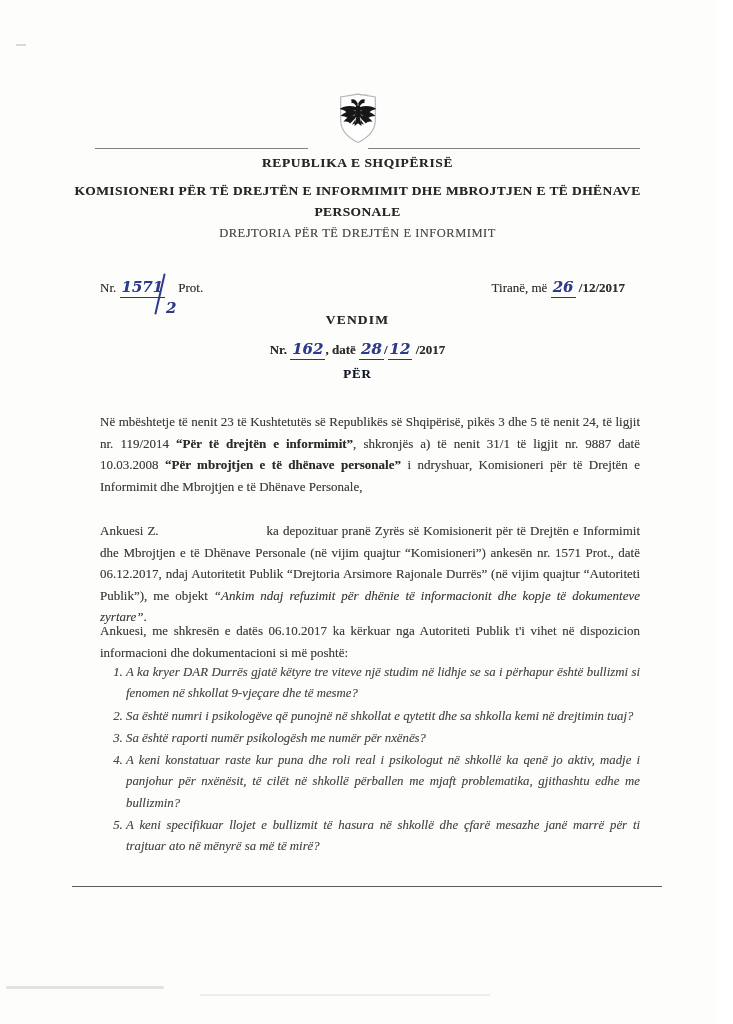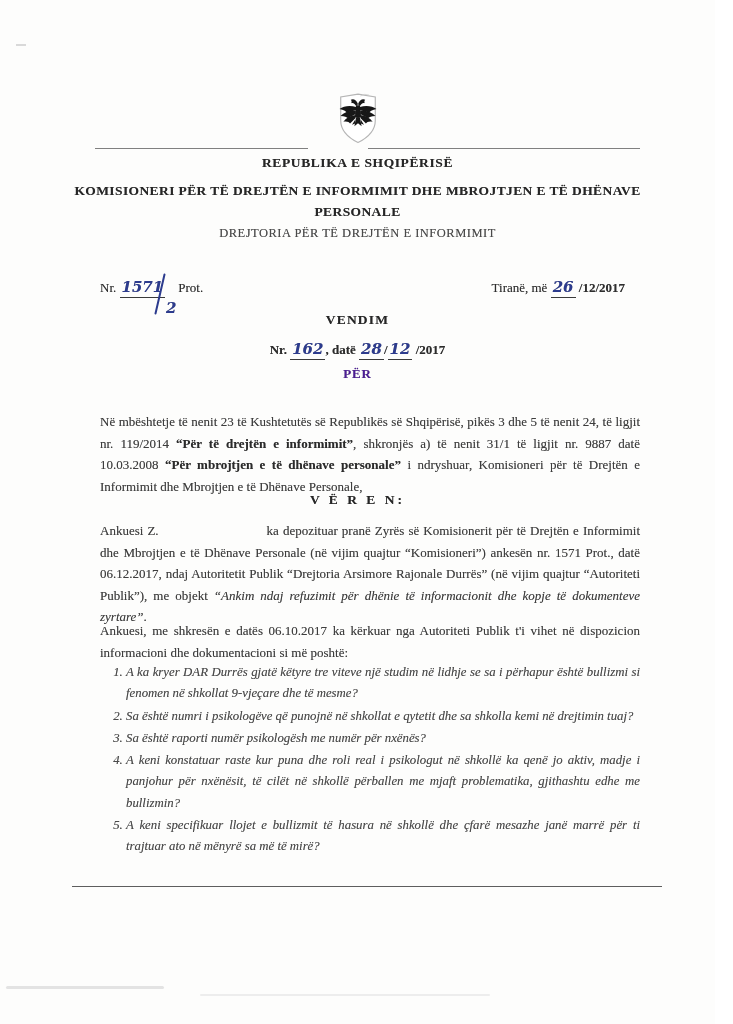--- a/index.html
+++ b/index.html
@@ -30,21 +30,21 @@
   .hand{font-family:"DejaVu Serif", serif;font-style:italic;font-weight:600;color:#2c3b8e;font-size:15px;}
   .hand.u{border-bottom:1.2px solid #3a3a3a;padding:0 2px 1px 2px;}
   .slash-gap{display:inline-block;width:13px;}
   .hand-slash{position:absolute;left:59px;top:-5px;width:2px;height:42px;background:#2c3b8e;transform:rotate(13deg);border-radius:2px;}
   .prot-sub{position:absolute;left:66px;top:21px;}
   .date-right{color:#2e2e2e;}
 
   
   .vendim{top:312px;font-weight:bold;font-size:13.5px;letter-spacing:1.2px;color:#262626;}
   .nr-line{top:340px;font-weight:bold;font-size:13px;color:#2b2b2b;}
-  .per{top:366px;font-weight:bold;font-size:13px;letter-spacing:.8px;color:#4c1d95;}
+  .per{top:366px;font-weight:bold;font-size:13px;letter-spacing:.8px;color:#0f172a;}
   .subject{top:389px;font-weight:bold;font-size:13.5px;letter-spacing:.5px;color:#262626;}
 
   
   .para{left:100px;width:540px;font-size:13px;line-height:21.5px;text-align:justify;}
   .para b{color:#2b2b2b;}
   .para1{top:411px;}
   .veren{top:492px;font-weight:bold;font-size:13.5px;letter-spacing:3px;color:#262626;}
   .para2{top:520px;}
   .para3{top:620px;}
   .name-gap{display:inline-block;width:108px;}
@@ -120,21 +120,20 @@
     <span class="hand u">162</span><span>, datë</span>
     <span class="hand u">28</span><span>/</span><span class="hand u">12</span>
     <span>/2017</span>
   </div>
   <div class="abs center per">PËR</div>
 
   <div class="abs para para1">
     <span>Në mbështetje të nenit 23 të Kushtetutës së Republikës së Shqipërisë, pikës 3 dhe 5 të nenit 24, të ligjit nr. 119/2014 </span><b>“Për të drejtën e informimit”</b><span>, shkronjës a) të nenit 31/1 të ligjit nr. 9887 datë 10.03.2008 </span><b>“Për mbrojtjen e të dhënave personale”</b><span> i ndryshuar, Komisioneri për të Drejtën e Informimit dhe Mbrojtjen e të Dhënave Personale,</span>
   </div>
 
-  <div class="abs center veren">V Ë R E N:</div>
 
   <div class="abs para para2">
     <span>Ankuesi Z.</span><span class="name-gap"></span><span>ka depozituar pranë Zyrës së Komisionerit për të Drejtën e Informimit dhe Mbrojtjen e të Dhënave Personale (në vijim quajtur “Komisioneri”) ankesën nr. 1571 Prot., datë 06.12.2017, ndaj Autoritetit Publik “Drejtoria Arsimore Rajonale Durrës” (në vijim quajtur “Autoriteti Publik”), me objekt </span><span class="obj-italic">“Ankim ndaj refuzimit për dhënie të informacionit dhe kopje të dokumenteve zyrtare”</span><span>.</span>
   </div>
 
   <div class="abs para para3">Ankuesi, me shkresën e datës 06.10.2017 ka kërkuar nga Autoriteti Publik t'i vihet në dispozicion informacioni dhe dokumentacioni si më poshtë:</div>
 
   <div class="abs qlist">
     <ol>
       <li>A ka kryer DAR Durrës gjatë këtyre tre viteve një studim në lidhje se sa i përhapur është bullizmi si fenomen në shkollat 9-vjeçare dhe të mesme?</li>

